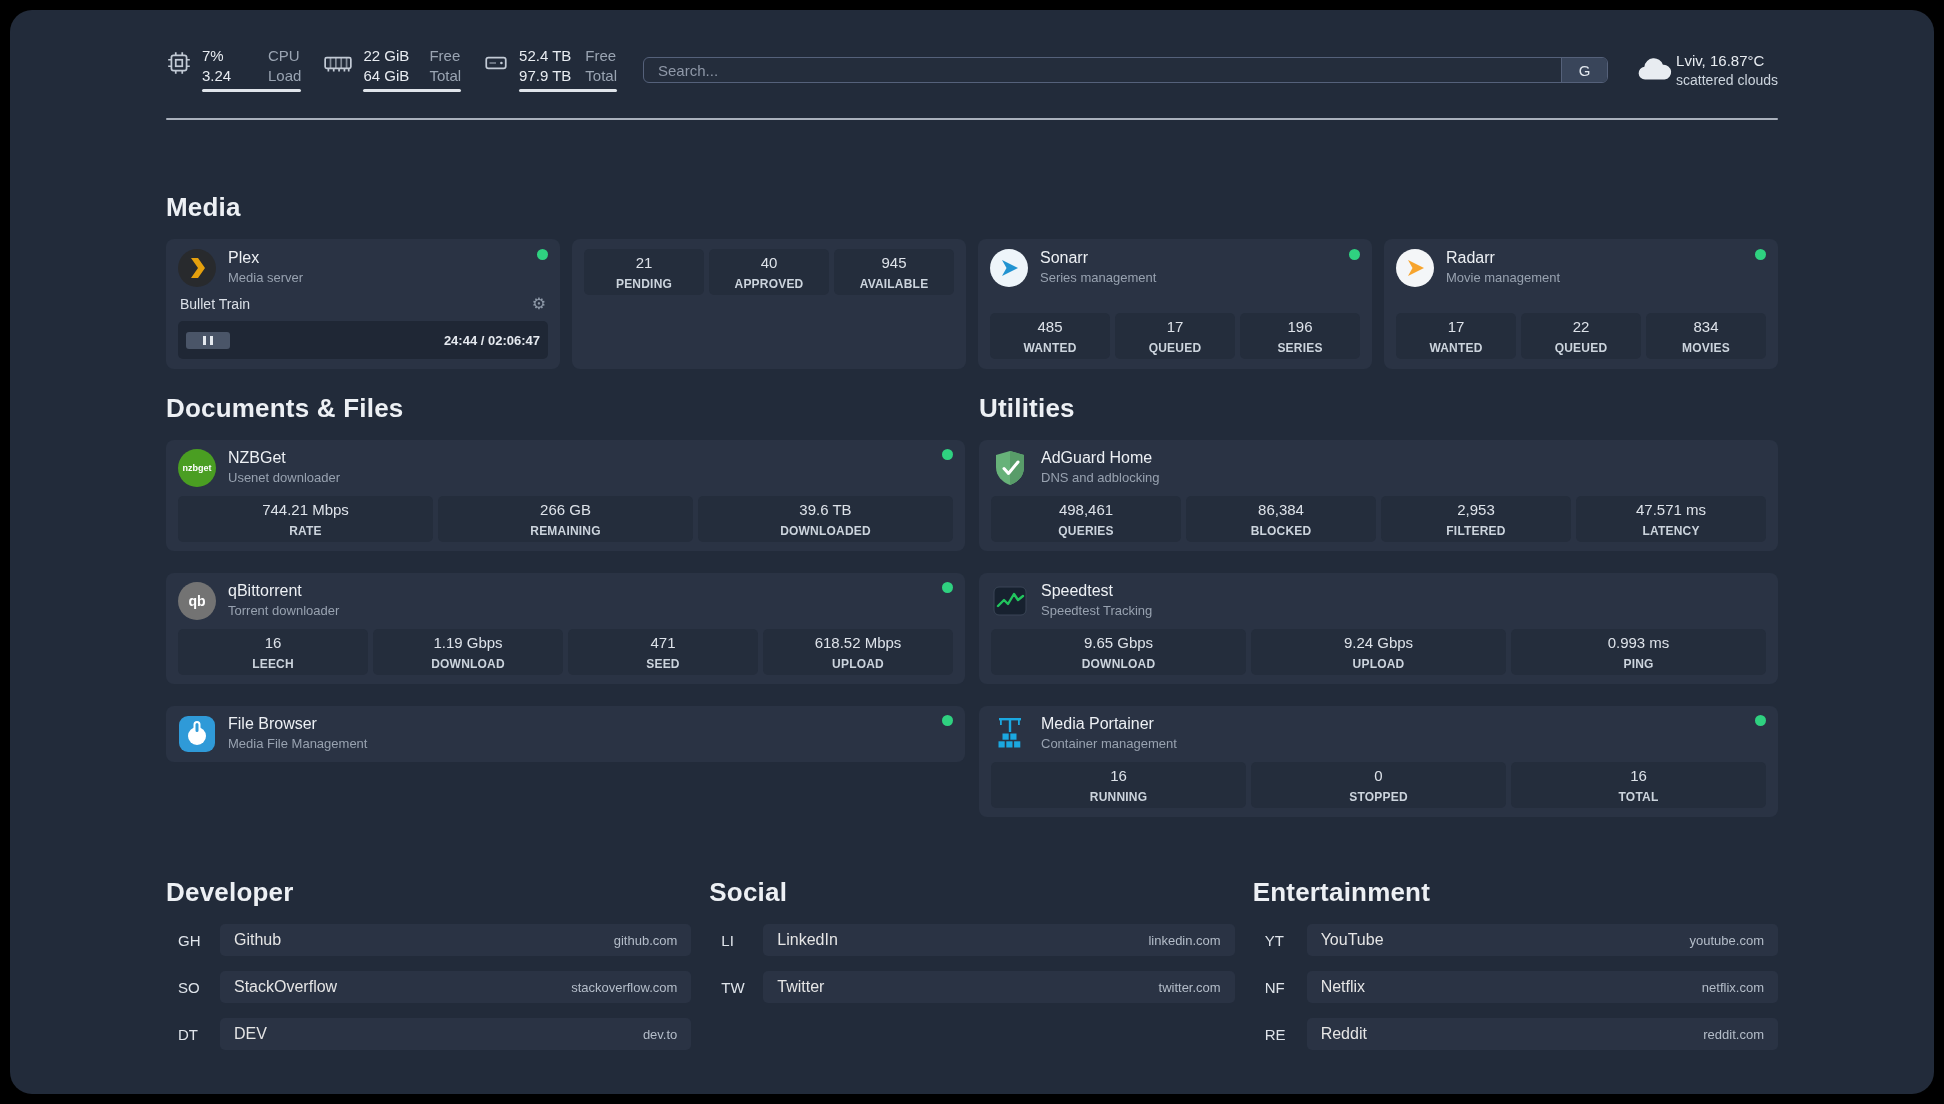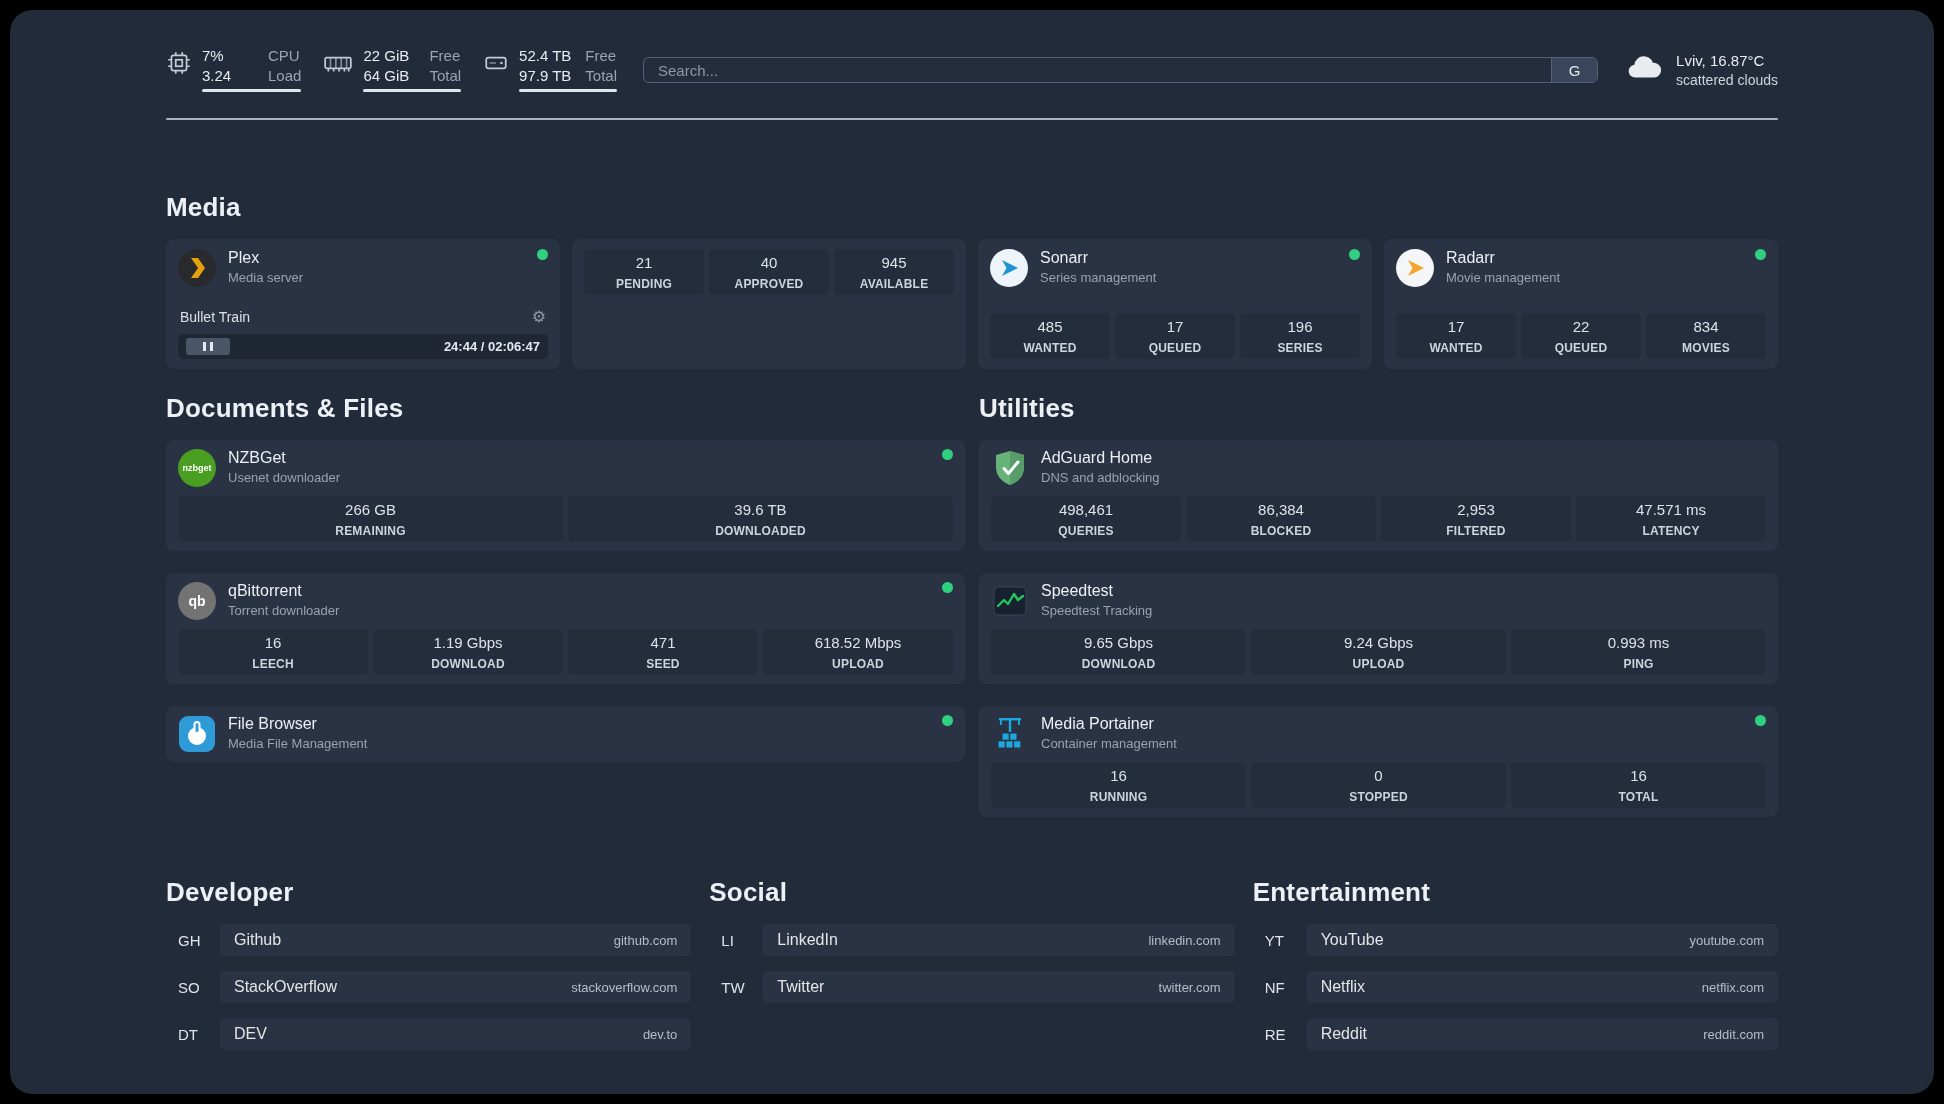--- a/index.html
+++ b/index.html
@@ -22,21 +22,21 @@
 
   .search { flex:1; display:flex; align-items:stretch; height:26px; background:#242d3c;
             border:1px solid #55617a; border-radius:6px; overflow:hidden; margin:0 4px; }
   .search input { flex:1; background:transparent; border:none; outline:none; color:#e8ecf1;
                   font-size:15px; padding:0 14px; font-family:"Liberation Sans", sans-serif; }
   .search input::placeholder { color:#8f98a8; }
   .search-btn { width:46px; background:#39455a; color:#e3e8ee; border:none; cursor:pointer;
                 display:flex; align-items:center; justify-content:center; font-size:15px;
                 border-left:1px solid #55617a; font-family:"Liberation Sans", sans-serif; }
 
-  .weather { display:flex; align-items:flex-start; gap:10px; }
+  .weather { display:flex; align-items:flex-end; }
   .weather-text { display:flex; flex-direction:column; gap:3px; font-size:15px; line-height:1.15; }
   .weather-loc { color:#e8ecf1; }
   .weather-cond { color:#cdd5de; font-size:14px; }
 
   .divider { height:2px; background:#b9c0cb; opacity:.9; margin-top:26px; border-radius:1px; }
 
   
   .section-title { font-size:26px; font-weight:600; color:#edf0f4; letter-spacing:.2px; }
   .media-title { margin-top:72px; }
   .media-grid { display:grid; grid-template-columns:repeat(4,1fr); gap:12px; margin-top:16px; }
@@ -64,21 +64,21 @@
   .stat { flex:1; background:#242d3c; border-radius:5px; height:46px; display:flex;
           flex-direction:column; align-items:center; justify-content:center; gap:6px; }
   .stat-value { font-size:15px; color:#dde2e9; }
   .stat-label { font-size:12px; font-weight:700; color:#ccd4dd; letter-spacing:.2px; }
 
   
   .player { display:flex; flex-direction:column; }
   .player-top { display:flex; justify-content:space-between; align-items:center;
                 color:#dbe0e7; font-size:14px; padding:0 2px; }
   .gear { color:#8e99a8; font-size:16px; cursor:pointer; }
-  .player-bar { margin-top:8px; height:25px; background:#1f2735; border-radius:5px;
+  .player-bar { margin-top:8px; height:38px; background:#1f2735; border-radius:5px;
                 display:flex; align-items:center; padding:0 8px; cursor:pointer; }
   .pause-pill { width:44px; height:17px; background:#4a5568; border-radius:3px;
                 display:flex; align-items:center; justify-content:center; gap:4px; cursor:pointer; }
   .pause-pill i { display:block; width:3px; height:9px; background:#e5e9ef; }
   .player-time { margin-left:auto; font-size:13px; font-weight:700; color:#e5e9ef; }
 
   .row2 { display:grid; grid-template-columns:1fr 1fr; gap:14px; margin-top:24px; }
   .col-cards { display:flex; flex-direction:column; gap:22px; margin-top:16px; }
 
   
@@ -310,20 +310,24 @@
             <span class="svc-icon icon-circle icon-nzbget">
               <span>nzbget</span>
             </span>
             <div class="svc-text">
               <div class="svc-name">NZBGet</div>
               <div class="svc-sub">Usenet downloader</div>
             </div>
             <span class="status-dot"></span>
           </div>
           <div class="stats">
+            <div class="stat">
+              <div class="stat-value">744.21 Mbps</div>
+              <div class="stat-label">RATE</div>
+            </div>
             <div class="stat">
               <div class="stat-value">266 GB</div>
               <div class="stat-label">REMAINING</div>
             </div>
             <div class="stat">
               <div class="stat-value">39.6 TB</div>
               <div class="stat-label">DOWNLOADED</div>
             </div>
           </div>
         </div>

